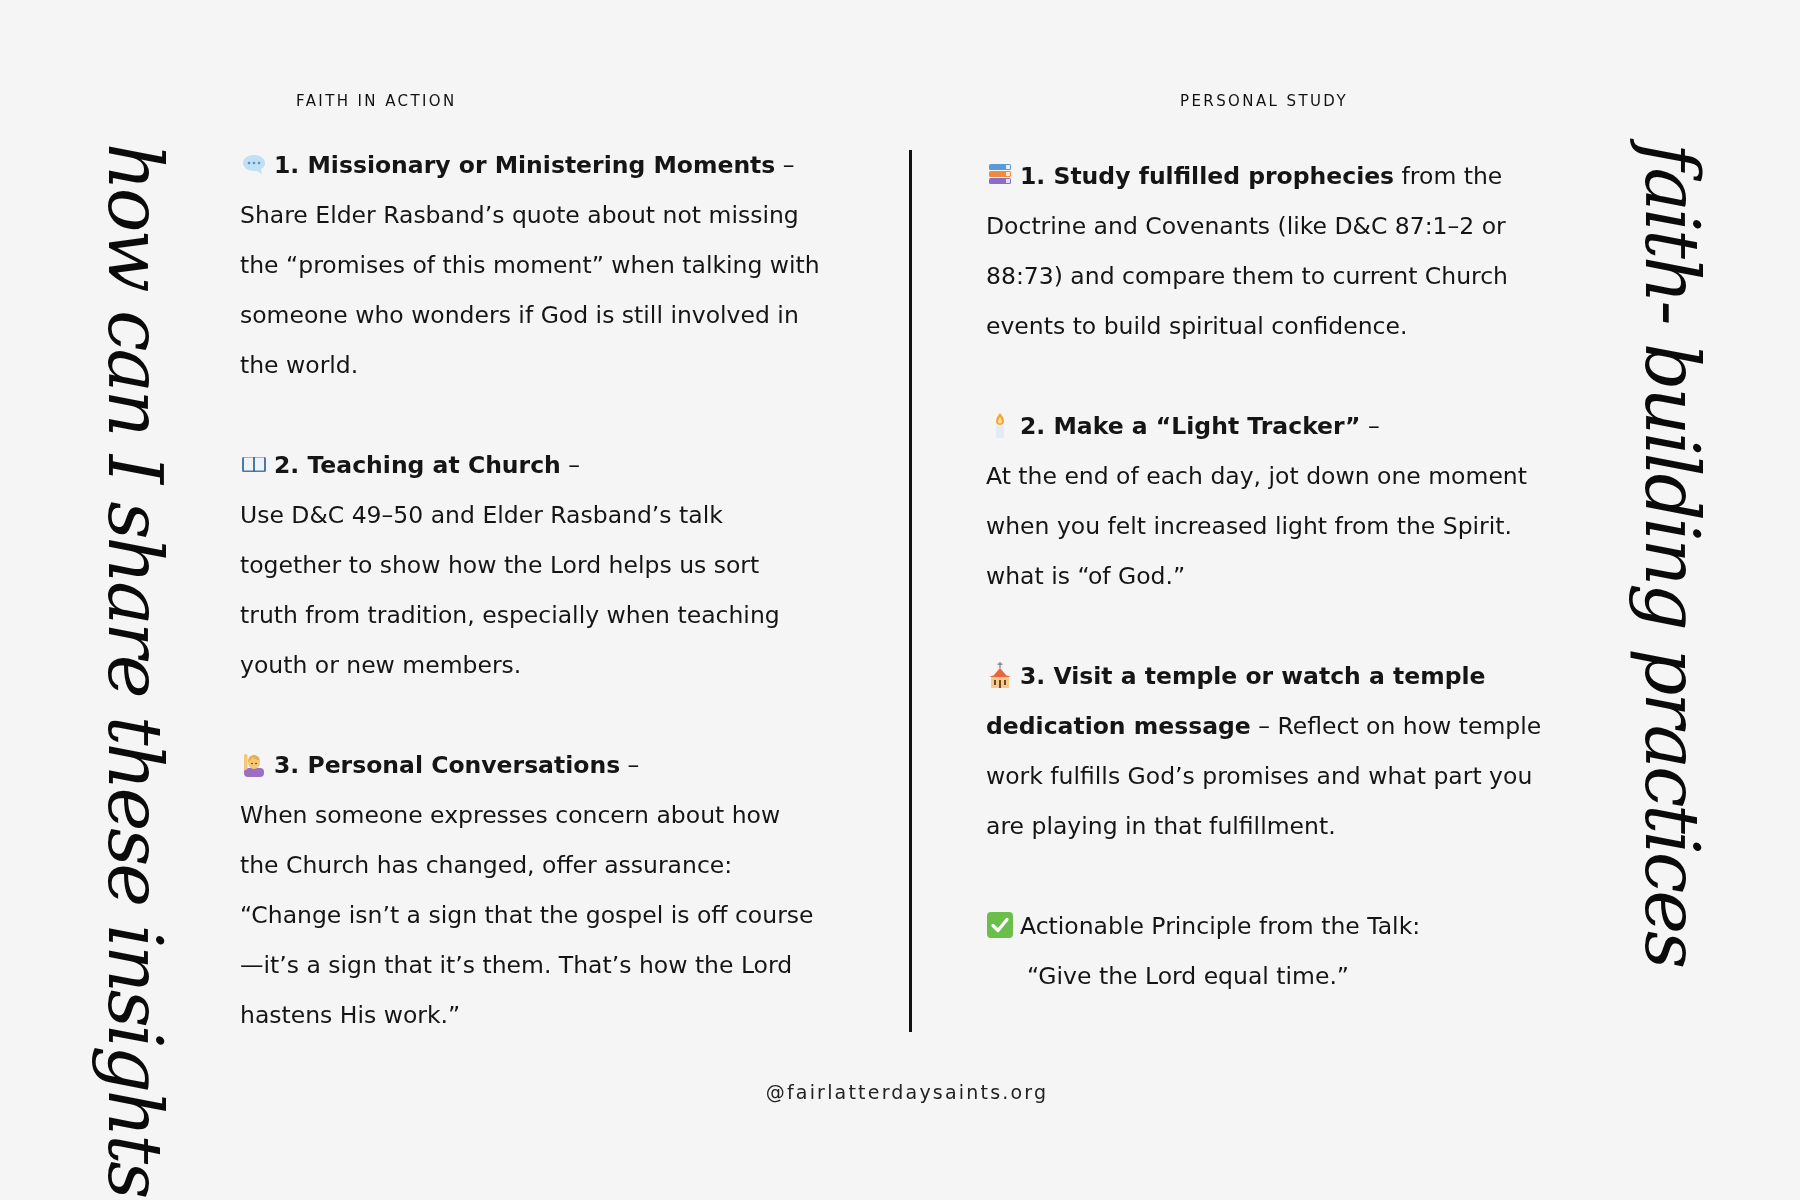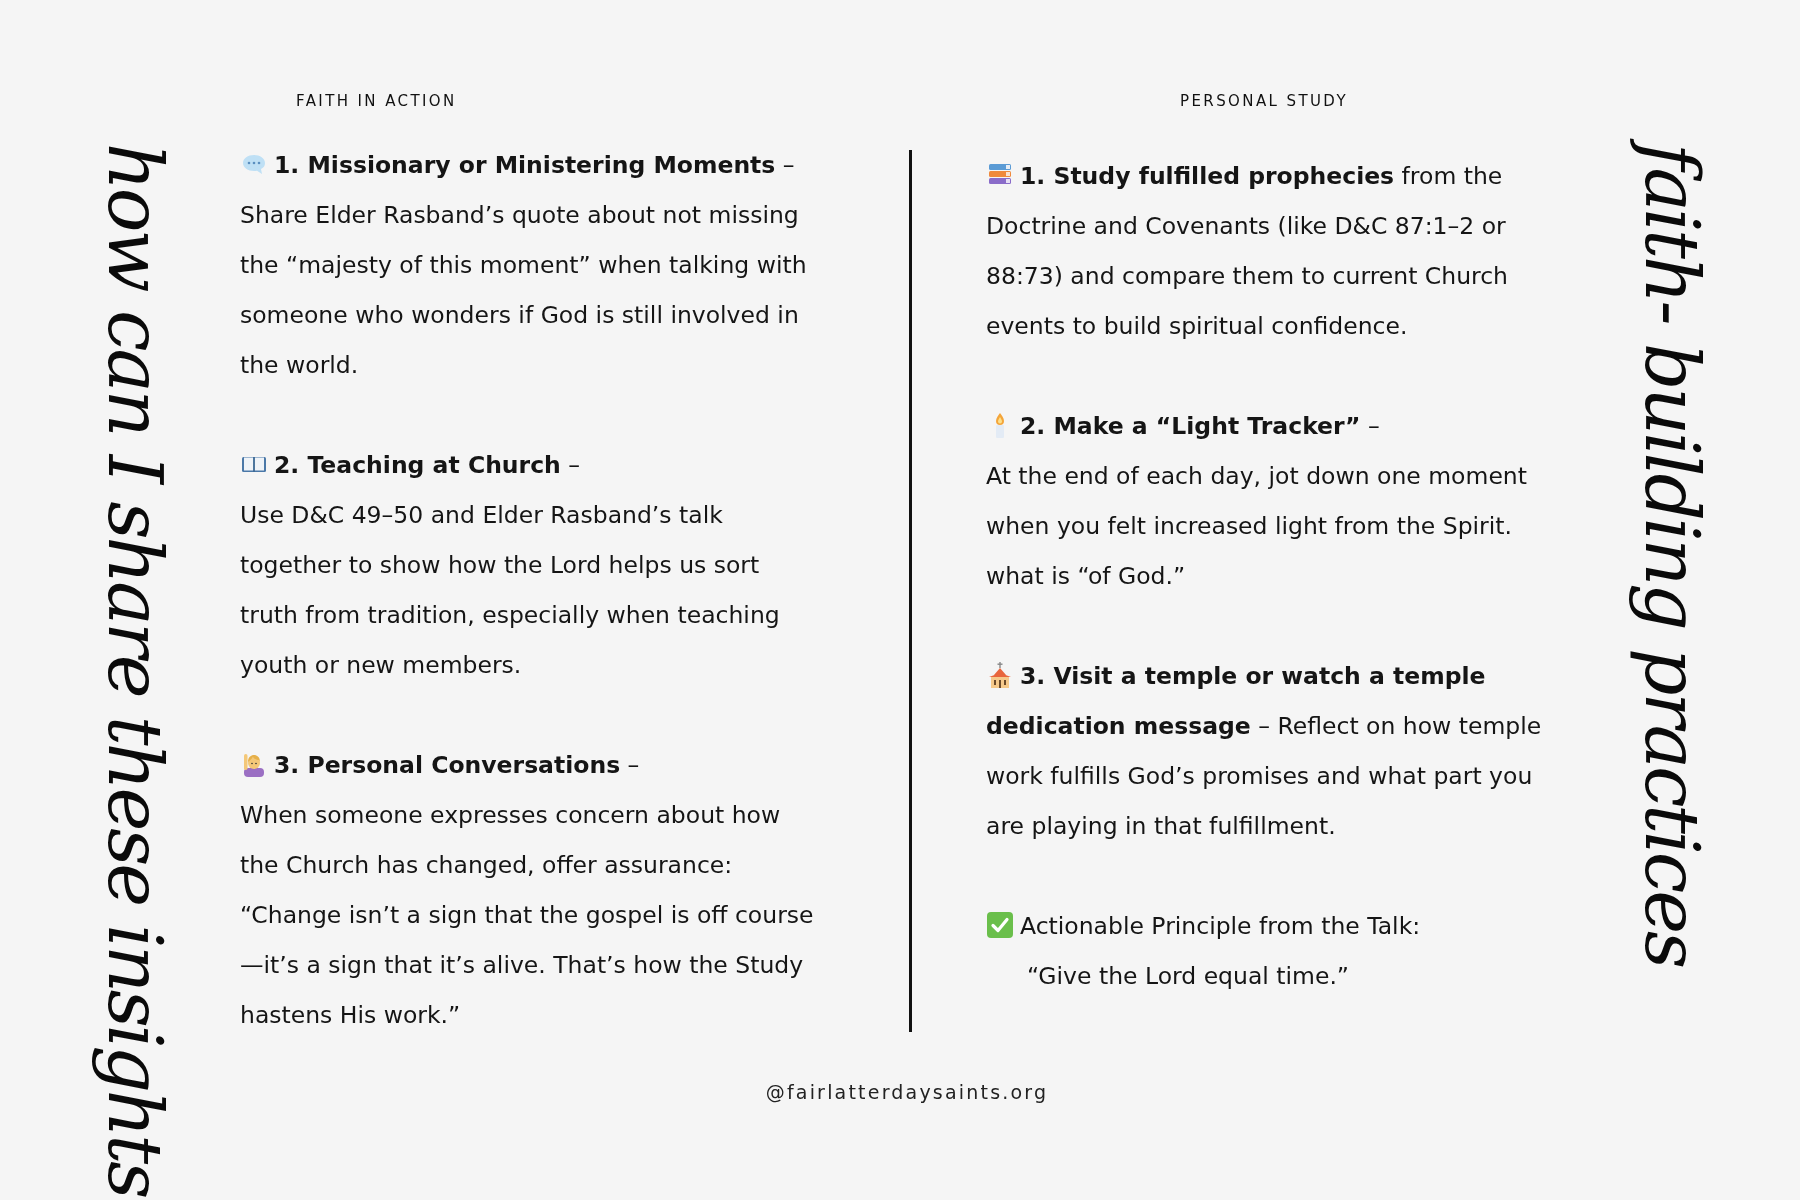--- a/index.html
+++ b/index.html
@@ -100,21 +100,21 @@
       <span class="emoji">
         <svg viewBox="0 0 28 28">
             <path d="M14 5c-6 0-11 3.5-11 8s5 8 11 8c1 0 2 0 3-.3L22 24l-1-5c3-1.5 4-3.5 4-6 0-4.5-5-8-11-8z" fill="#bfe0f5"></path>
             <circle cx="9" cy="13" r="1.3" fill="#5a8fc0"></circle>
             <circle cx="14" cy="13" r="1.3" fill="#5a8fc0"></circle>
             <circle cx="19" cy="13" r="1.3" fill="#5a8fc0"></circle>
           </svg>
       </span><b>1. Missionary or Ministering Moments</b><span> –</span>
     </div>
     <span class="line">Share Elder Rasband’s quote about not missing</span>
-    <span class="line">the “majesty of this moment” when talking with</span>
+    <span class="line">the “promises of this moment” when talking with</span>
     <span class="line">someone who wonders if God is still involved in</span>
     <span class="line">the world.</span>
   </div>
 
   <div class="item">
     <div class="item-title">
       <span class="emoji">
         <svg viewBox="0 0 28 28">
             <rect x="2" y="7" width="24" height="15" rx="1.5" fill="#4a78a8"></rect>
             <path d="M4 7.5h9.3v13H4z" fill="#eef3f8"></path>
@@ -138,21 +138,21 @@
             <path d="M8 12c0-5 3-7 6-7s6 2 6 7l-1-2c-2 0-5-1-6-3-1 2-3 3-5 5z" fill="#e6b04a"></path>
             <rect x="4" y="4" width="3.5" height="16" rx="1.7" fill="#f4c878"></rect>
             <circle cx="12" cy="13.5" r=".8" fill="#333"></circle>
             <circle cx="16" cy="13.5" r=".8" fill="#333"></circle>
           </svg>
       </span><b>3. Personal Conversations</b><span> –</span>
     </div>
     <span class="line">When someone expresses concern about how</span>
     <span class="line">the Church has changed, offer assurance:</span>
     <span class="line"> “Change isn’t a sign that the gospel is off course</span>
-    <span class="line">—it’s a sign that it’s alive. That’s how the Study</span>
+    <span class="line">—it’s a sign that it’s them. That’s how the Lord</span>
     <span class="line">hastens His work.”</span>
   </div>
 </div>
 
 <div id="col-right" class="column" style="top:151px;">
   <div class="item">
     <div class="item-title">
       <span class="emoji">
         <svg viewBox="0 0 28 28">
             <rect x="3" y="3" width="22" height="6" rx="1.5" fill="#5b9bd5"></rect>

